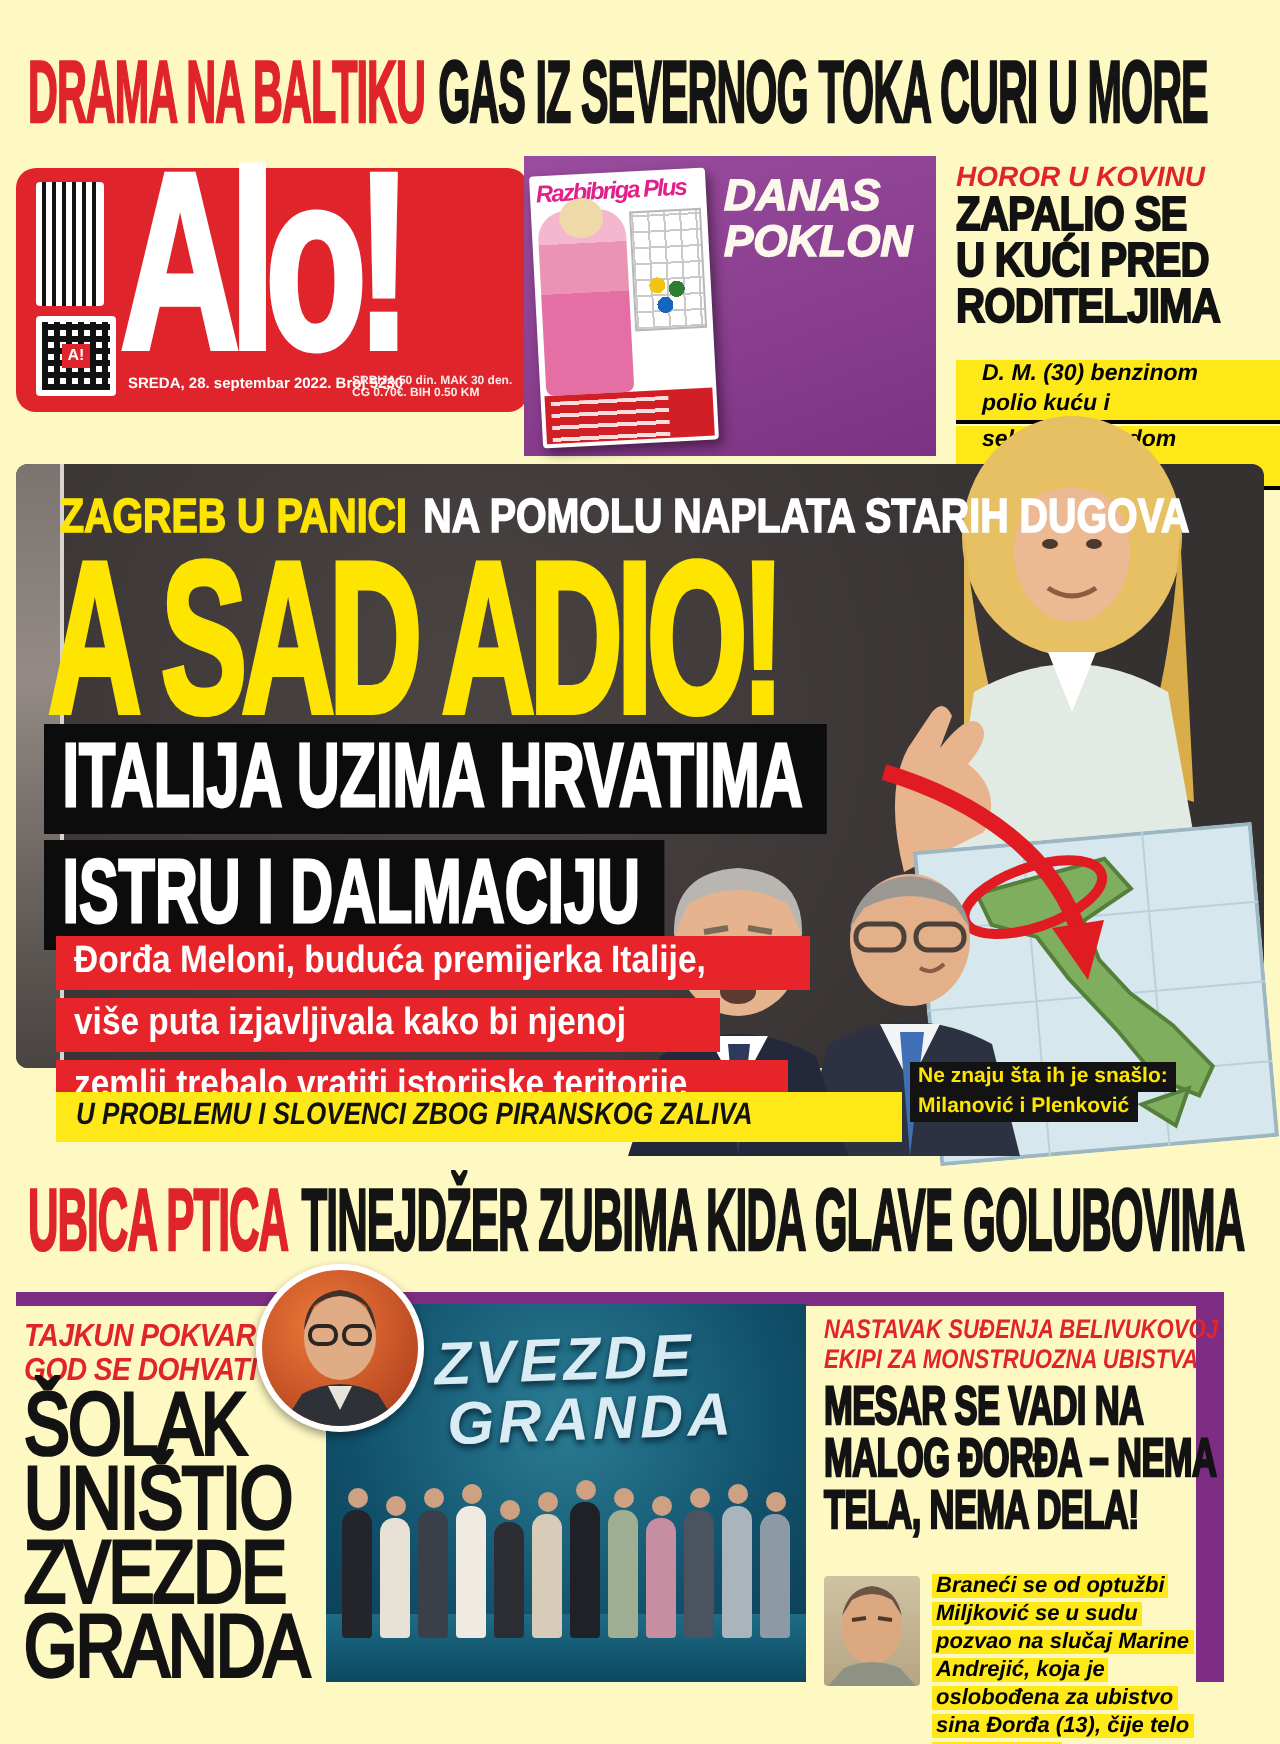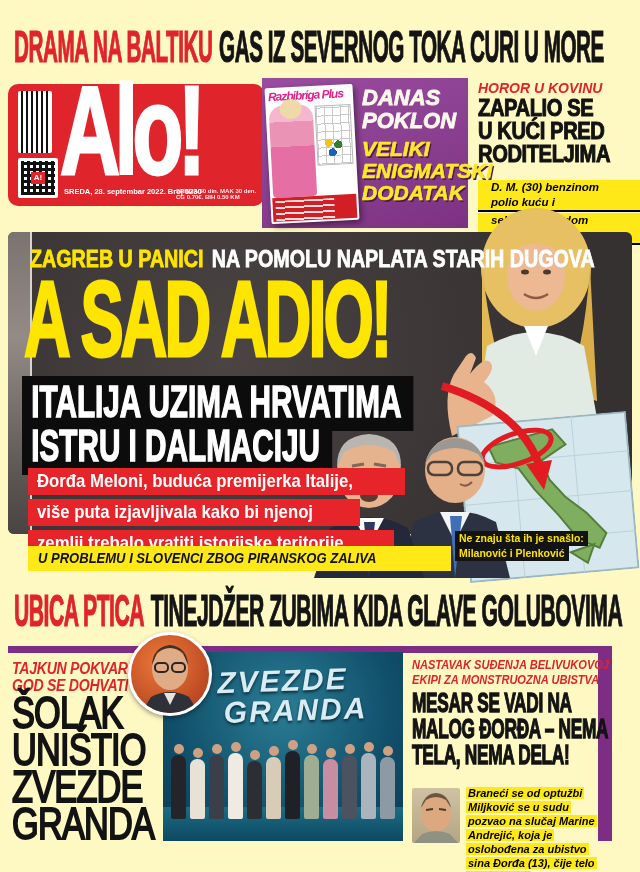--- a/index.html
+++ b/index.html
@@ -152,21 +152,20 @@
   </div>
 
   <div class="abs promo">
     <div class="abs cover">
       <div class="cover-title">Razbibriga Plus</div>
       <div class="cover-model"></div>
       <div class="cover-grid"></div>
       <div class="cover-strip"></div>
     </div>
     <div class="abs gift-label">DANAS POKLON</div>
-    <div class="abs gift-title">VELIKI ENIGMATSKI DODATAK</div>
   </div>
 
   <div class="abs tr-kicker">HOROR U KOVINU</div>
   <div class="abs tr-headline">
     <span class="sqt" style="transform:scaleX(.84);">
       <span style="display:block">ZAPALIO SE</span>
       <span style="display:block">U KUĆI PRED</span>
       <span style="display:block">RODITELJIMA</span>
     </span>
   </div>
@@ -238,21 +237,21 @@
     </div>
 
     <div class="abs mk">
       <span class="sq" style="transform:scaleX(.82);">
         <span class="yel">ZAGREB U PANICI</span><span class="wht">NA POMOLU NAPLATA STARIH DUGOVA</span>
       </span>
     </div>
     <div class="abs mh">
       <span class="sqt" style="transform:scaleX(.6);">A SAD ADIO!</span>
     </div>
-    <div class="abs sub" style="top:144px;text-align:center;">
+    <div class="abs sub" style="top:130px;text-align:center;">
       <span class="sqt" style="transform:scaleX(.66);"><span>ITALIJA UZIMA HRVATIMA</span></span>
     </div>
     <div class="abs sub" style="top:188px;">
       <span class="sqt" style="transform:scaleX(.66);"><span>ISTRU I DALMACIJU</span></span>
     </div>
     <div class="abs chips">
       <div class="chip">
           <span class="sq" style="transform:scaleX(.88);display:inline-block;">Đorđa Meloni, buduća premijerka Italije,</span>
         </div>
       <div class="chip">

